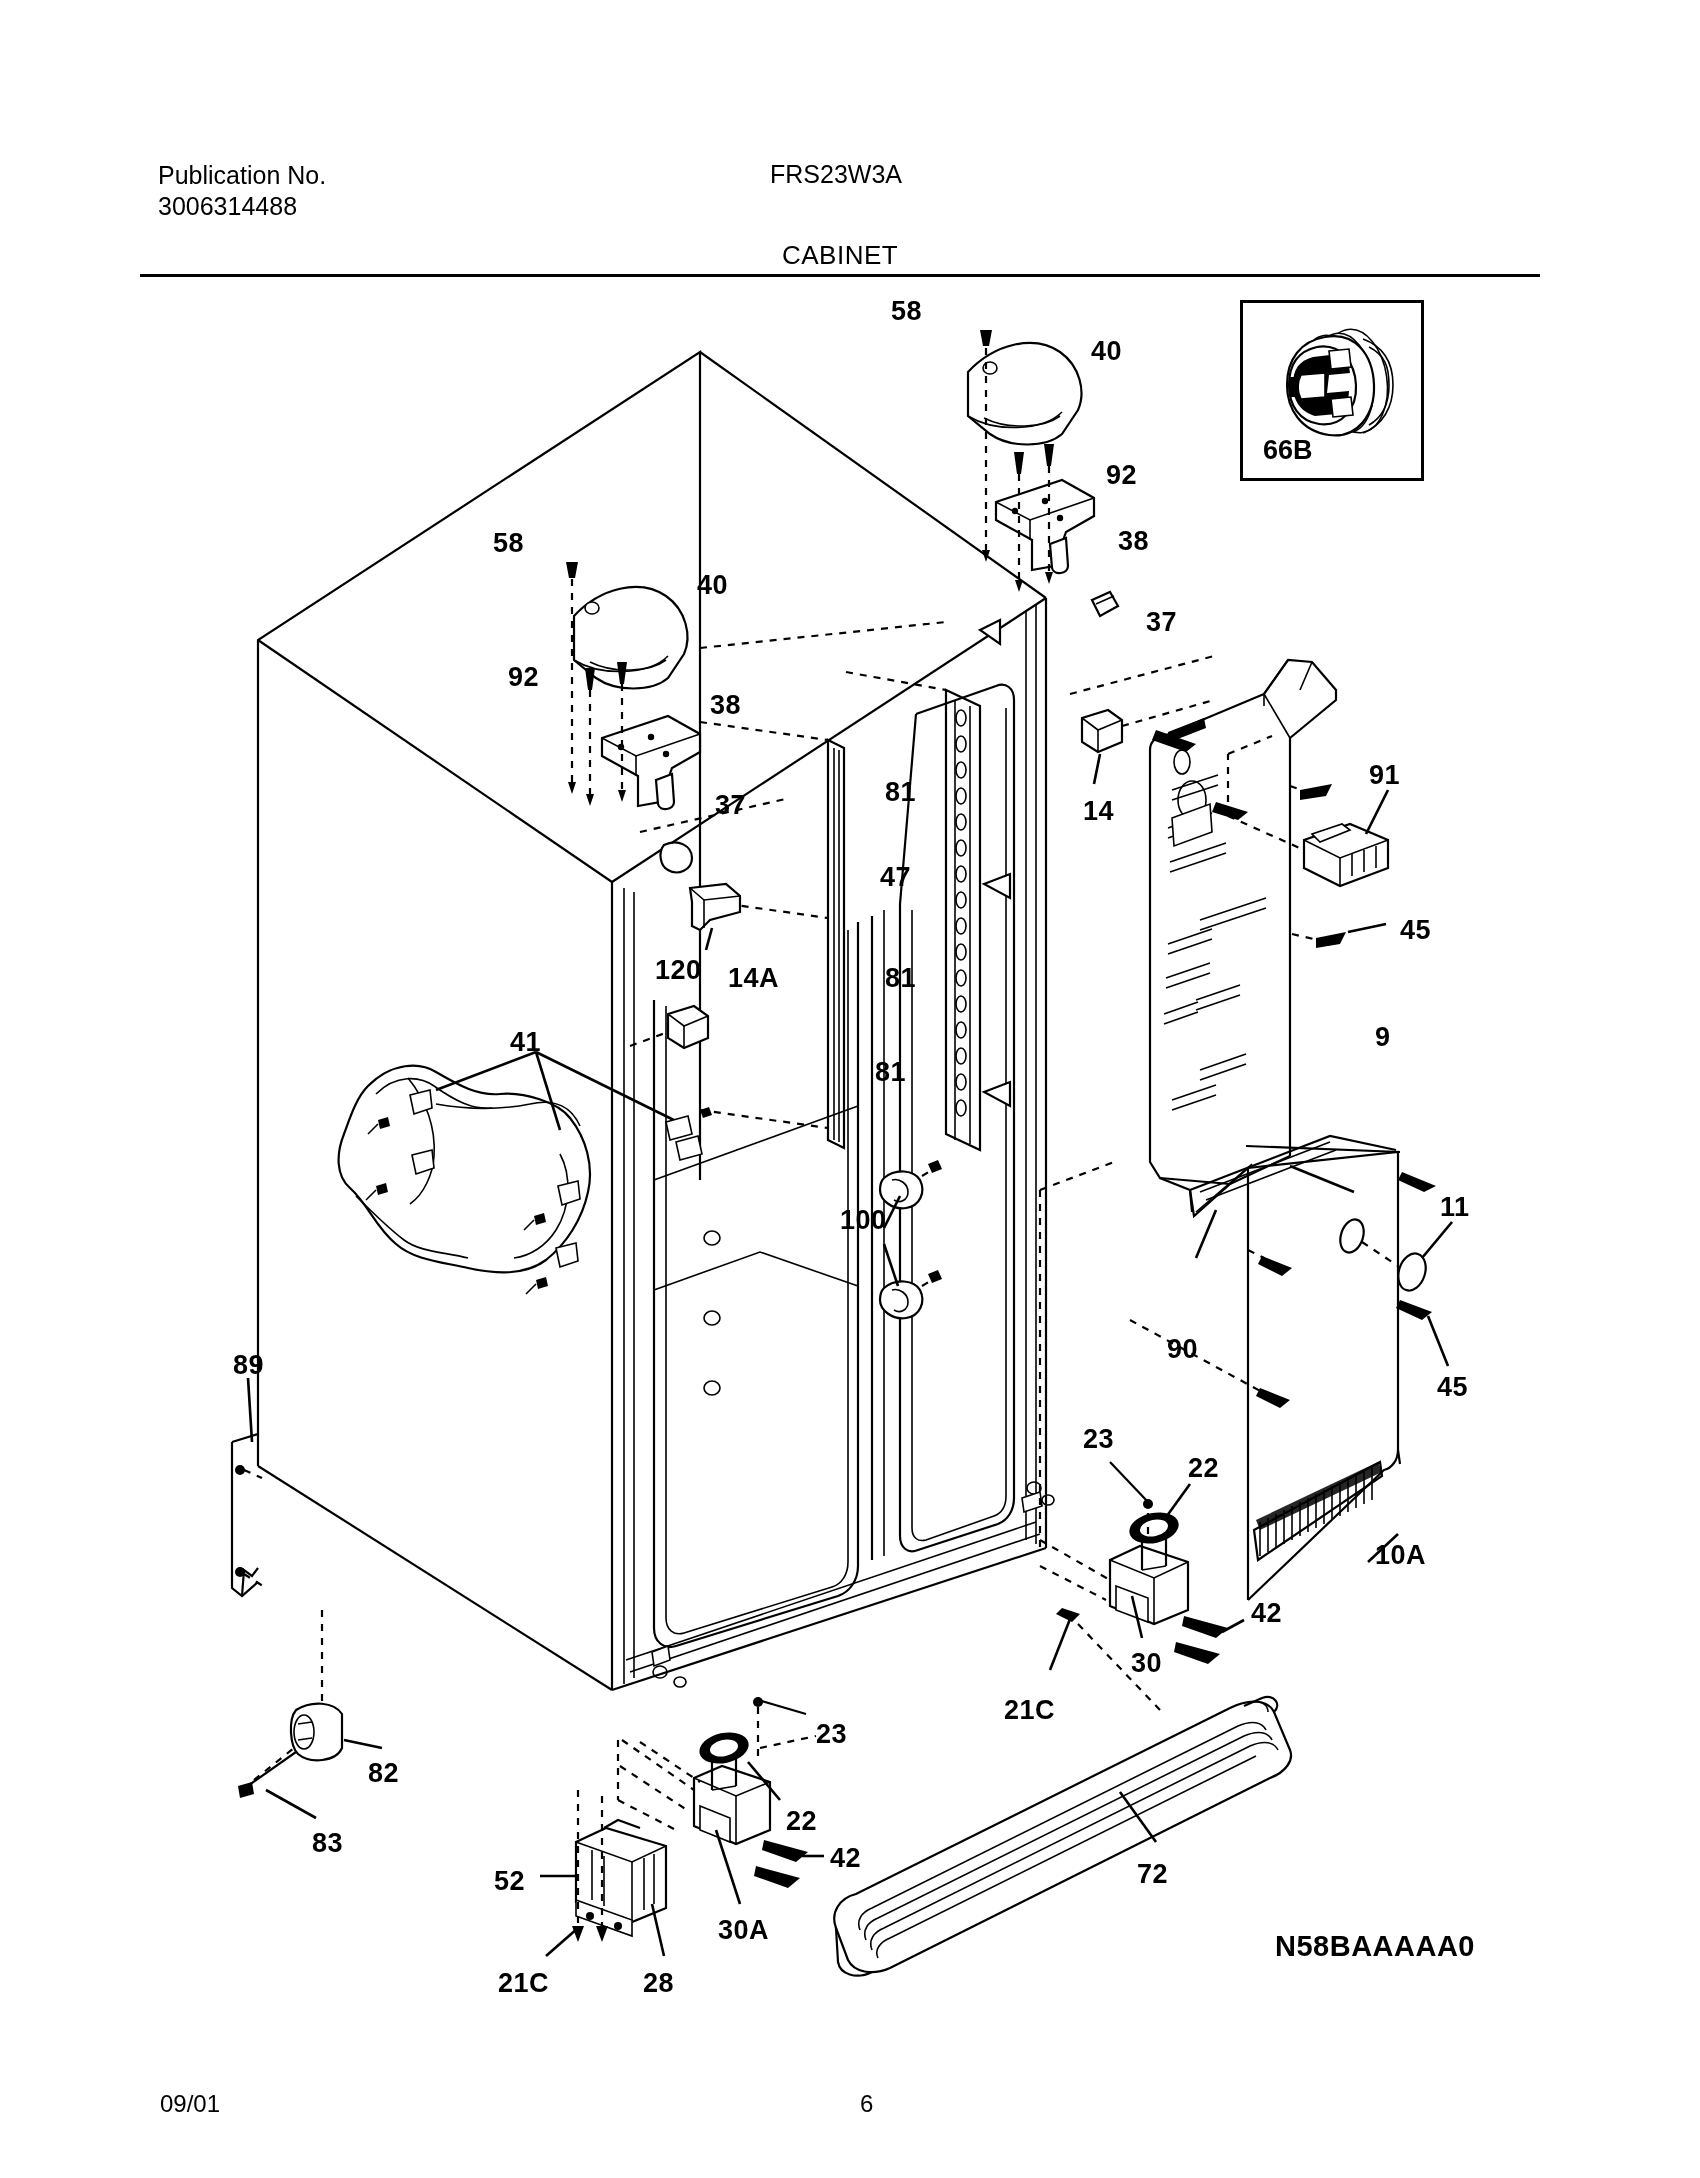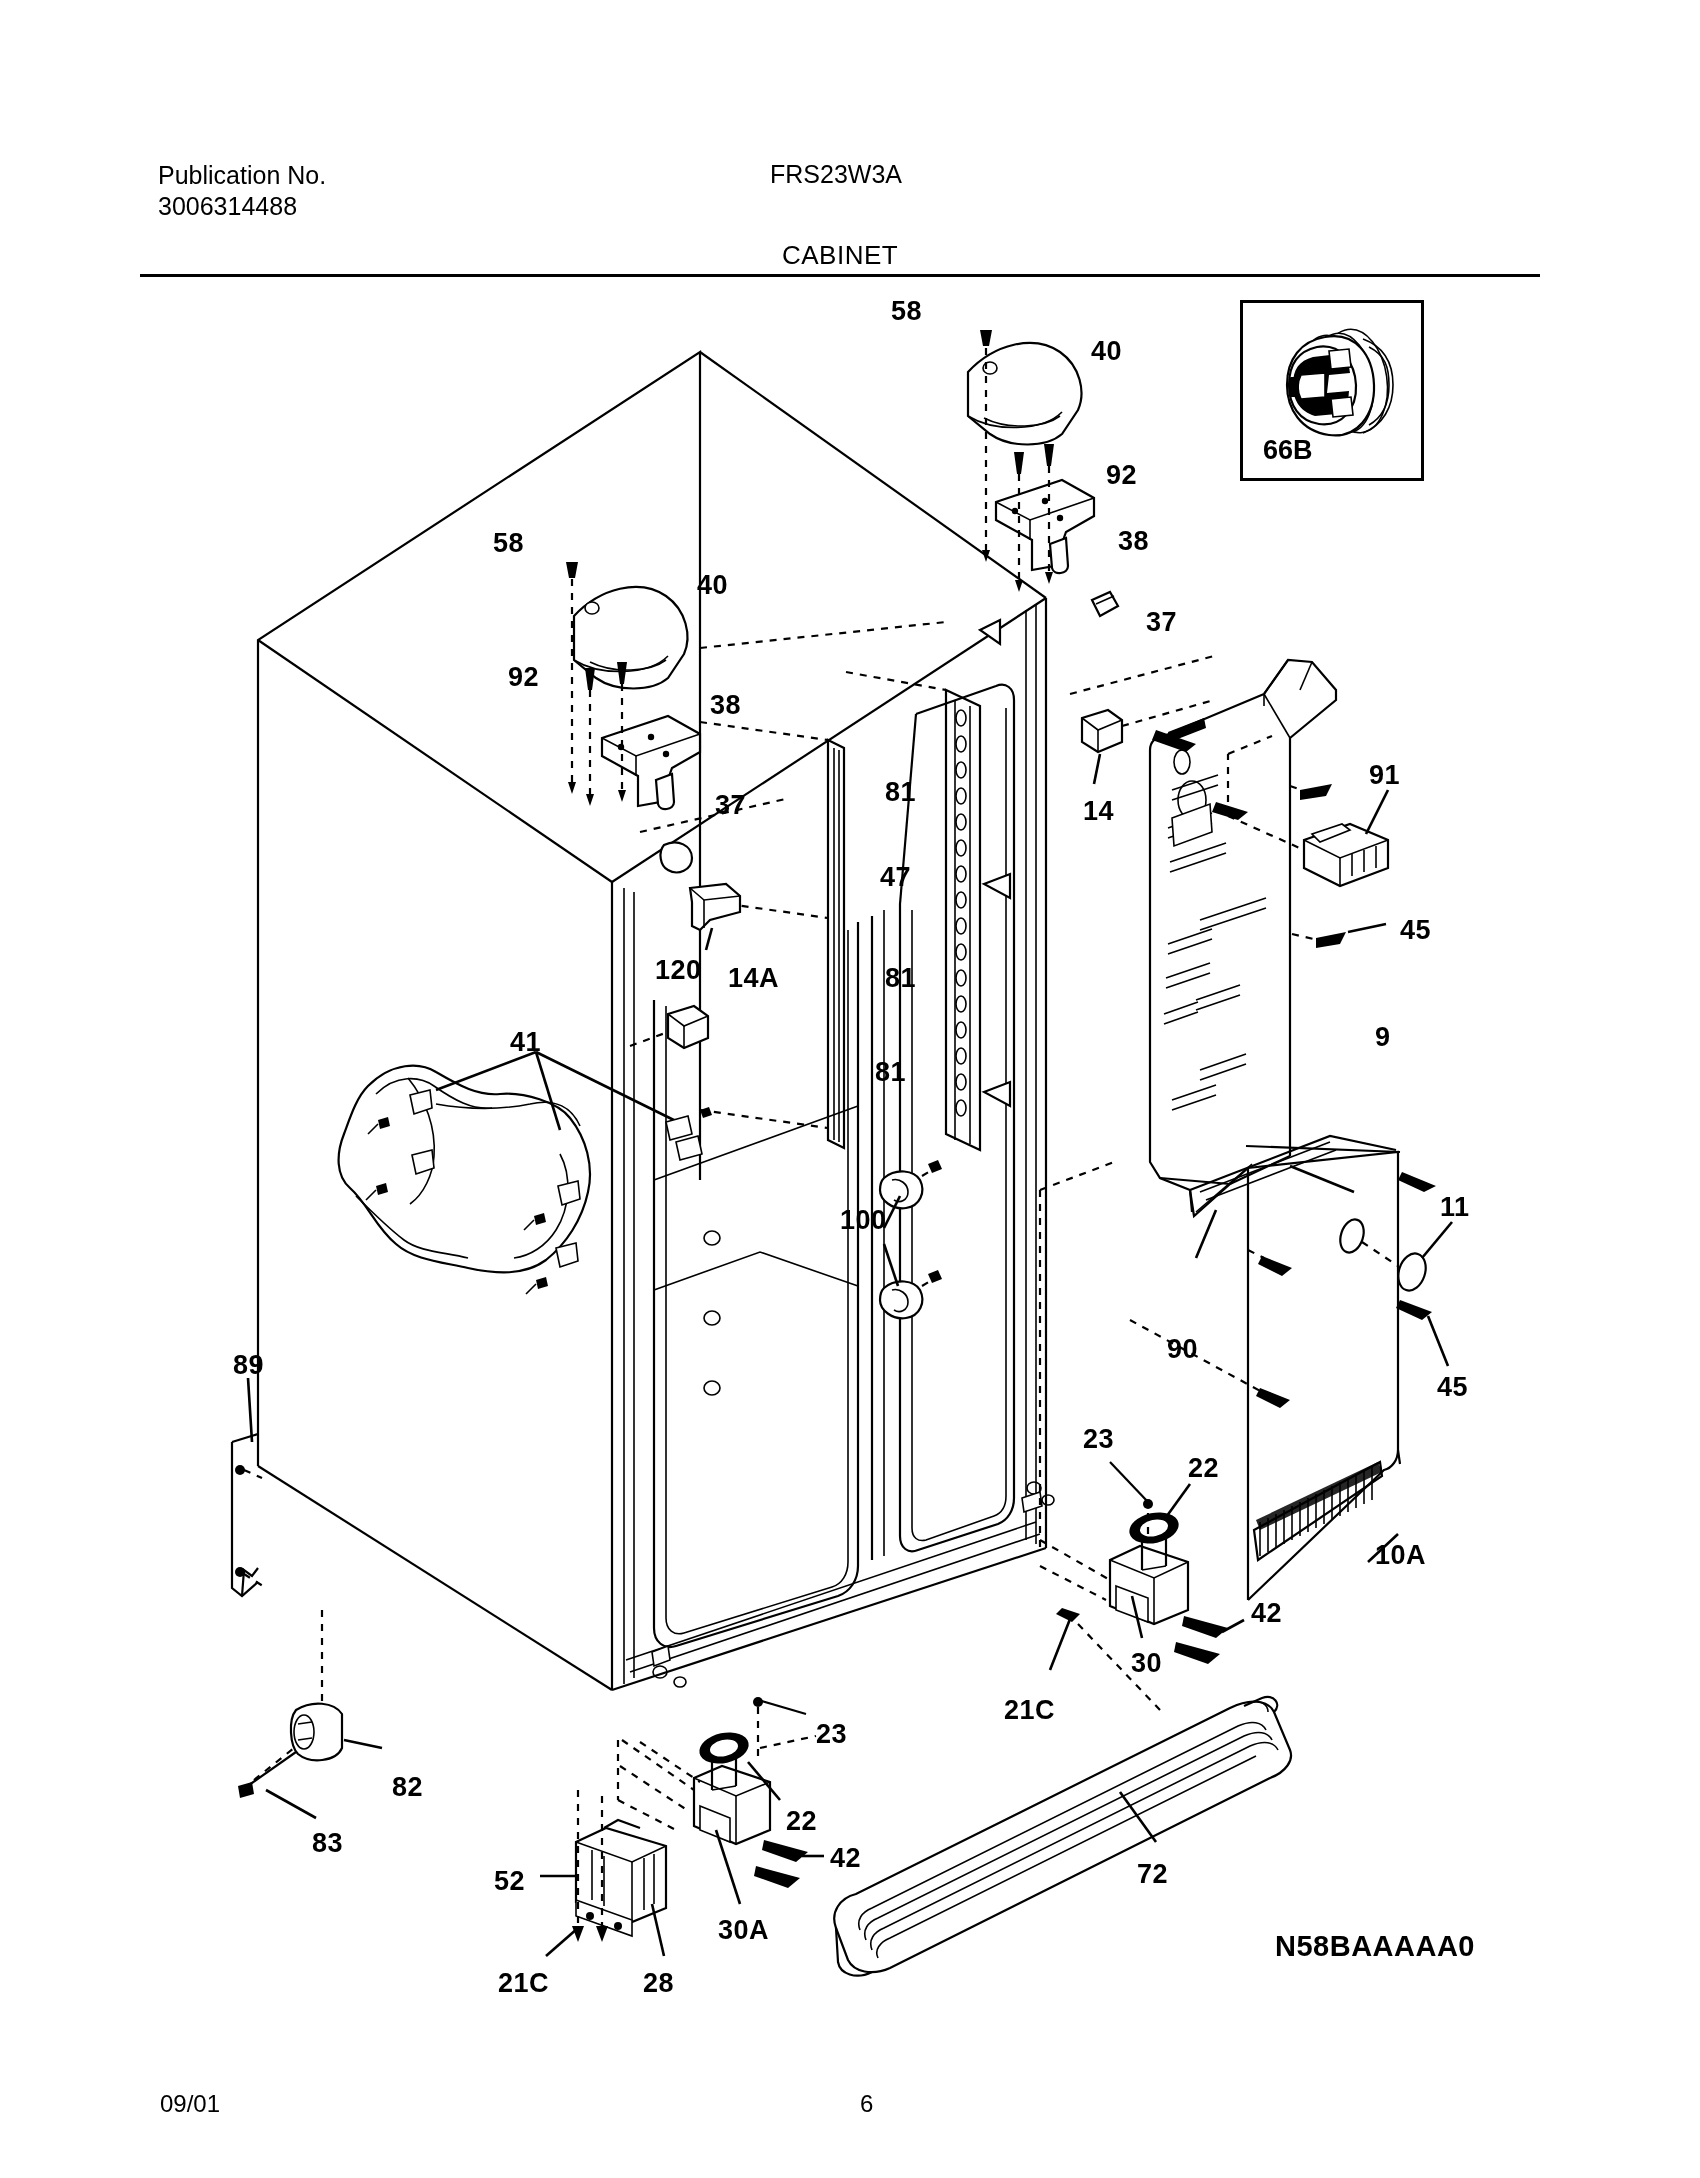--- a/index.html
+++ b/index.html
@@ -630,21 +630,21 @@
   <div class="callout" style="left:1167px; top:1334px;">90</div>
   <div class="callout" style="left:233px; top:1350px;">89</div>
   <div class="callout" style="left:1437px; top:1372px;">45</div>
   <div class="callout" style="left:1083px; top:1424px;">23</div>
   <div class="callout" style="left:1188px; top:1453px;">22</div>
   <div class="callout" style="left:1375px; top:1540px;text-align:right;">10A</div>
   <div class="callout" style="left:1251px; top:1598px;">42</div>
   <div class="callout" style="left:1131px; top:1648px;">30</div>
   <div class="callout" style="left:1004px; top:1695px;">21C</div>
   <div class="callout" style="left:816px; top:1719px;">23</div>
-  <div class="callout" style="left:392px; top:1758px;margin-top:14px;">82</div>
+  <div class="callout" style="left:368px; top:1758px;">82</div>
   <div class="callout" style="left:786px; top:1806px;">22</div>
   <div class="callout" style="left:1137px; top:1859px;">72</div>
   <div class="callout" style="left:312px; top:1828px;">83</div>
   <div class="callout" style="left:830px; top:1843px;">42</div>
   <div class="callout" style="left:494px; top:1866px;">52</div>
   <div class="callout" style="left:718px; top:1915px;">30A</div>
   <div class="callout" style="left:498px; top:1968px;">21C</div>
   <div class="callout" style="left:643px; top:1968px;">28</div>
 
   <div class="diagram-code">N58BAAAAA0</div>

